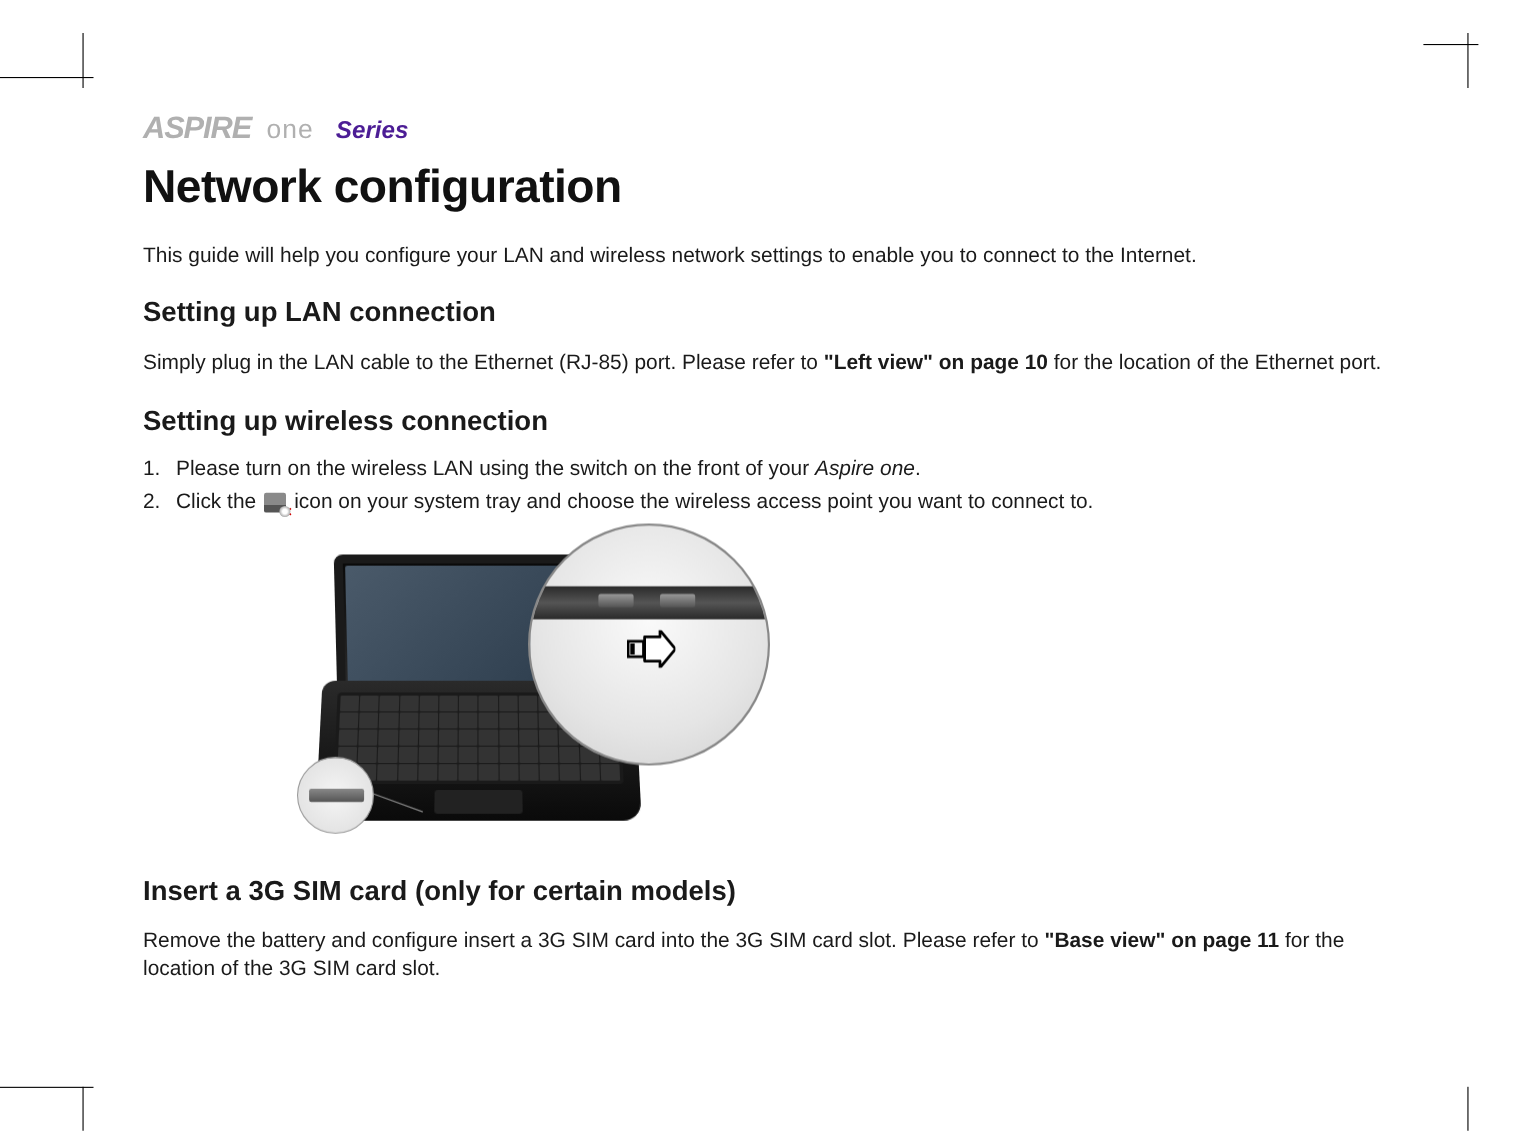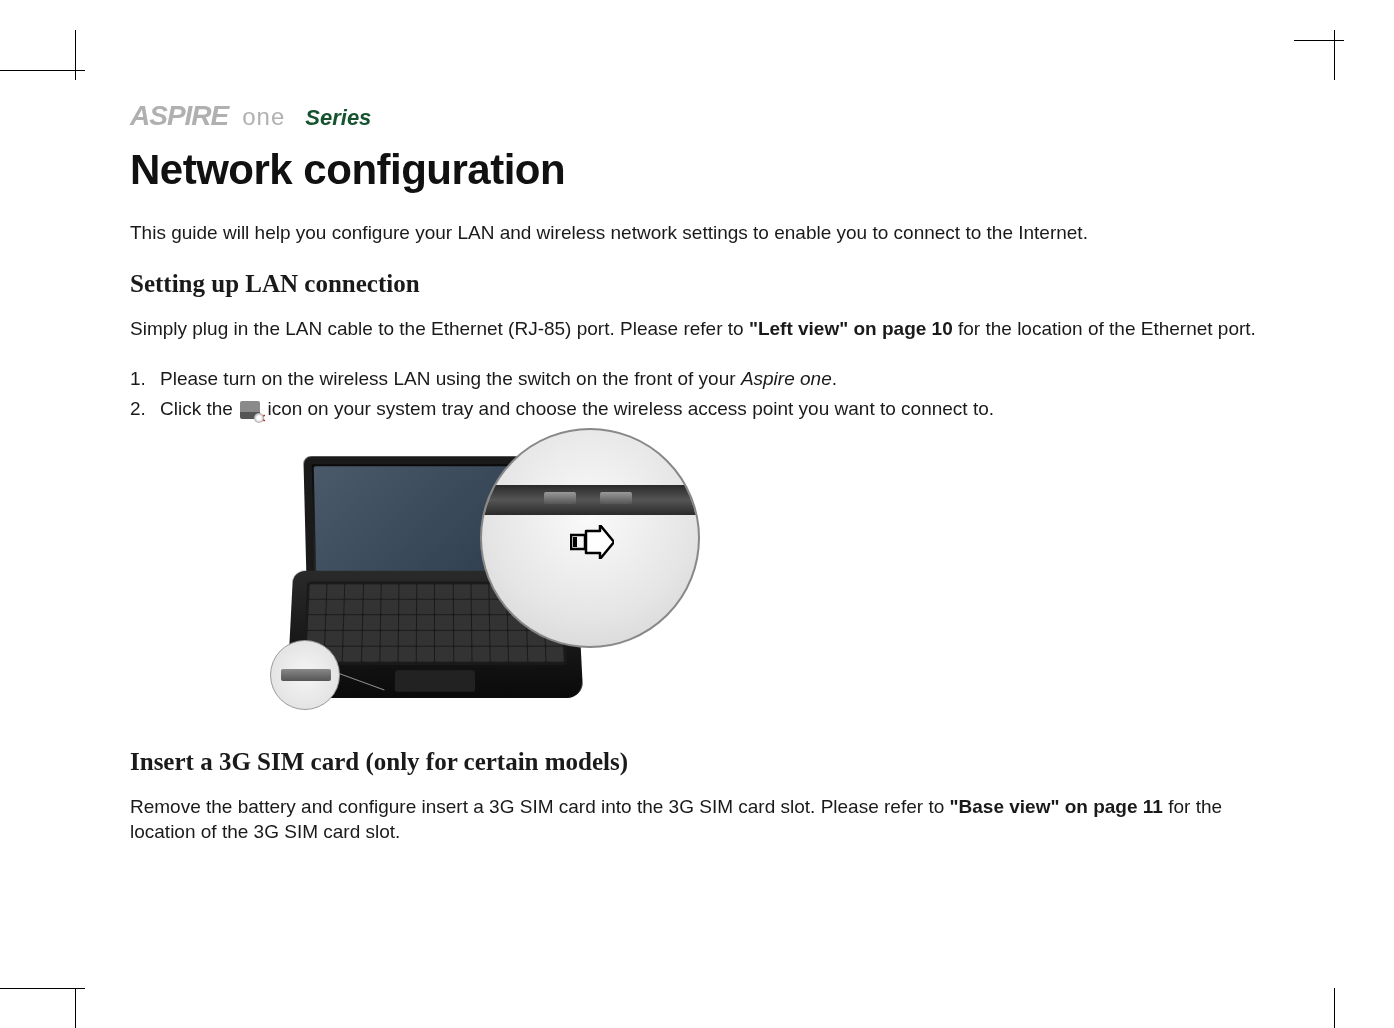--- a/index.html
+++ b/index.html
@@ -16,24 +16,24 @@
     .crop-mark .v { position: absolute; width: 1px; background: #000; }
     .page {
       position: absolute;
       left: 130px;
       top: 100px;
       width: 1140px;
     }
     .brand-line { display: flex; align-items: baseline; gap: 14px; margin-bottom: 14px; }
     .brand-logo { color: #b0b0b0; font-weight: 700; font-size: 28px; letter-spacing: -1px; font-style: italic; }
     .brand-one { color: #b0b0b0; font-size: 24px; font-weight: 300; letter-spacing: 1px; }
-    .brand-series { color: #14532d; font-size: 22px; font-weight: 700; font-style: italic; margin-left: 6px; }
+    .brand-series { color: #4c1d95; font-size: 22px; font-weight: 700; font-style: italic; margin-left: 6px; }
     .page-title { font-size: 42px; font-weight: 700; color: #111; margin-bottom: 28px; letter-spacing: -0.5px; }
     .intro { font-size: 19px; margin-bottom: 26px; font-weight: 500; }
-    .section-heading { font-size: 25px; font-weight: 700; margin-bottom: 18px; font-family: Liberation Serif, serif; }
+    .section-heading { font-size: 25px; font-weight: 700; margin-bottom: 18px; }
     .body-text { font-size: 19px; margin-bottom: 26px; line-height: 1.35; font-weight: 500; }
     .bold { font-weight: 800; }
     .italic { font-style: italic; }
     .ol-item { font-size: 19px; margin-bottom: 8px; display: flex; gap: 8px; align-items: center; font-weight: 500; }
     .ol-num { min-width: 22px; }
     .tray-icon {
       display: inline-block;
       width: 20px;
       height: 18px;
       background: linear-gradient(to bottom, #8a8a8a 0%, #8a8a8a 60%, #555 60%, #555 100%);
@@ -216,20 +216,21 @@
 
   <h1 class="page-title">Network configuration</h1>
 
   <p class="intro">This guide will help you configure your LAN and wireless network settings to enable you to connect to the Internet.</p>
 
   <h2 class="section-heading">Setting up LAN connection</h2>
   <p class="body-text">
     <span>Simply plug in the LAN cable to the Ethernet (RJ-85) port. Please refer to </span><span class="bold">"Left view" on page 10</span><span> for the location of the Ethernet port.</span>
   </p>
 
+  <h2 class="section-heading">Setting up wireless connection</h2>
 
   <div class="ol-item">
     <span class="ol-num">1.</span>
     <span>
       <span>Please turn on the wireless LAN using the switch on the front of your </span><span class="italic">Aspire one</span><span>.</span>
     </span>
   </div>
 
   <div class="ol-item">
     <span class="ol-num">2.</span>

